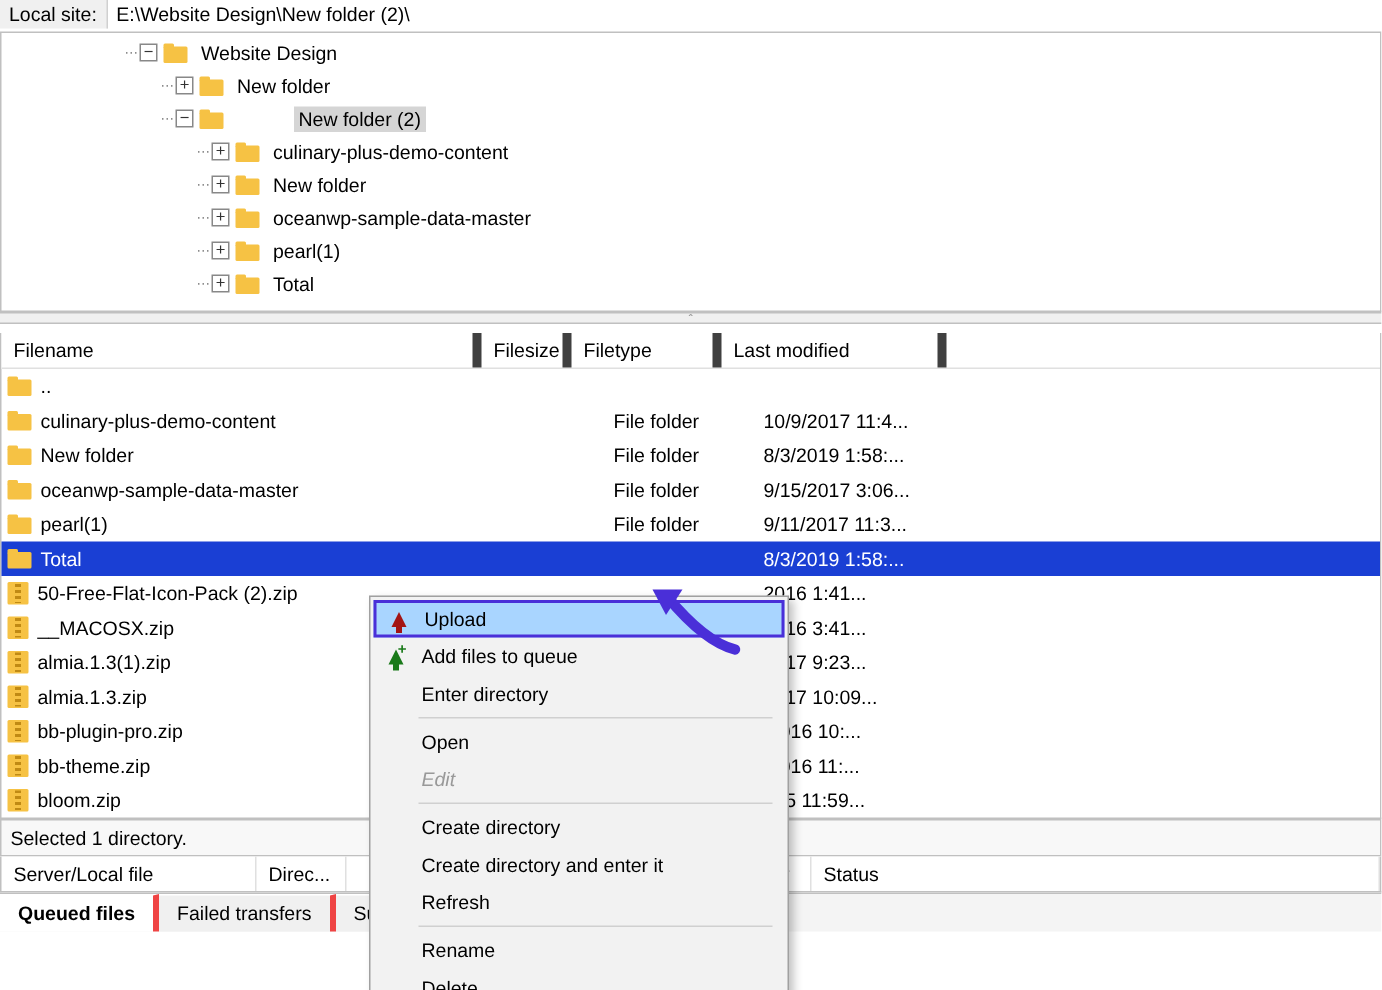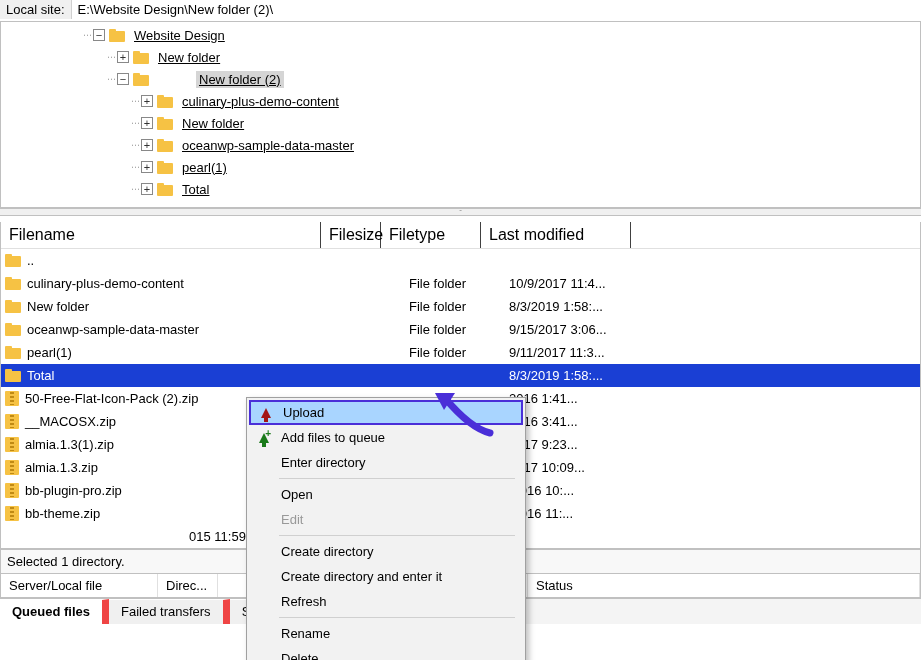--- a/index.html
+++ b/index.html
@@ -87,21 +87,20 @@
     width: 16px; height: 11px;
     background: #f6c244;
     border-radius: 1px;
   }
   .tree-selected {
     background: #d5d5d5;
     margin-left: 41px;
   }
   .tree-label {
     padding: 1px 3px;
-    text-decoration: underline;
   }
   .tree-label.tree-selected { background: #d5d5d5; }
 
   .list-area {
     border: 1px solid #c0c0c0;
     border-top: none;
     margin-top: 6px;
   }
   .list-splitter {
     height: 8px;
@@ -113,22 +112,22 @@
     color: #888;
     line-height: 8px;
   }
   .list-header {
     display: flex;
     border-bottom: 1px solid #e0e0e0;
     background: #fff;
   }
   .list-header > div {
     padding: 4px 8px;
-    border-right: 1px solid #404040;
-    font-size: 16px;
+    border-right: 6px solid #404040;
+    font-size: 13px;
   }
   .col-name { width: 320px; }
   .col-size { width: 60px; }
   .col-type { width: 100px; }
   .col-mod { width: 150px; }
   .list-body { }
   .list-row {
     display: flex;
     align-items: center;
     height: 23px;
@@ -186,21 +185,21 @@
   }
 
   .tabs {
     display: flex;
     border-top: 1px solid #c0c0c0;
     background: #f4f4f4;
     height: 26px;
   }
   .tab {
     padding: 4px 12px;
-    border-right: 7px solid #ef4444;
+    border-right: 4px solid #ef4444;
     border-top: 1px solid #fff;
     background: #f0f0f0;
     font-size: 13px;
   }
   .tab.active {
     background: #fff;
     font-weight: bold;
     border-top: 1px solid #fff;
   }
 
@@ -219,21 +218,21 @@
     display: flex;
     align-items: center;
     height: 25px;
     padding: 0 10px 0 32px;
     position: relative;
   }
   .menu-item.highlight {
     background: #a9d5ff;
     border: 2px solid #4a2fd8;
   }
-  .menu-item.disabled { color: #999; }
+  .menu-item.disabled { color: #999; font-style: italic; }
   .menu-sep {
     height: 1px;
     background: #d0d0d0;
     margin: 3px 8px 3px 30px;
   }
   .menu-icon {
     position: absolute;
     left: 6px;
     width: 18px; height: 18px;
     display: flex;
@@ -447,31 +446,35 @@
       <div class="list-row">
         <div class="cell-name">
           <span class="zip-icon"></span>
           <span>bb-theme.zip</span>
         </div>
         <div class="cell-size"></div>
         <div class="cell-type"></div>
         <div class="cell-mod">/2016 11:...</div>
       </div>
       <div class="list-row">
+        <div class="cell-name">
+          <span class="zip-icon"></span>
+          <span>bloom.zip</span>
+        </div>
         <div class="cell-size"></div>
         <div class="cell-type"></div>
         <div class="cell-mod">015 11:59...</div>
       </div>
     </div>
 </div>
 
 <div class="status-bar">Selected 1 directory.</div>
 
 <div class="queue-header">
-  <div style="width:157px">Server/Local file</div>
+  <div style="width:170px">Server/Local file</div>
   <div style="width:60px">Direc...</div>
   <div style="width:270px"></div>
   <div style="width:40px">rity</div>
   <div style="flex:1">Status</div>
 </div>
 
 <div class="tabs">
   <div class="tab active">Queued files</div>
   <div class="tab">Failed transfers</div>
   <div class="tab">Successful transfers</div>

